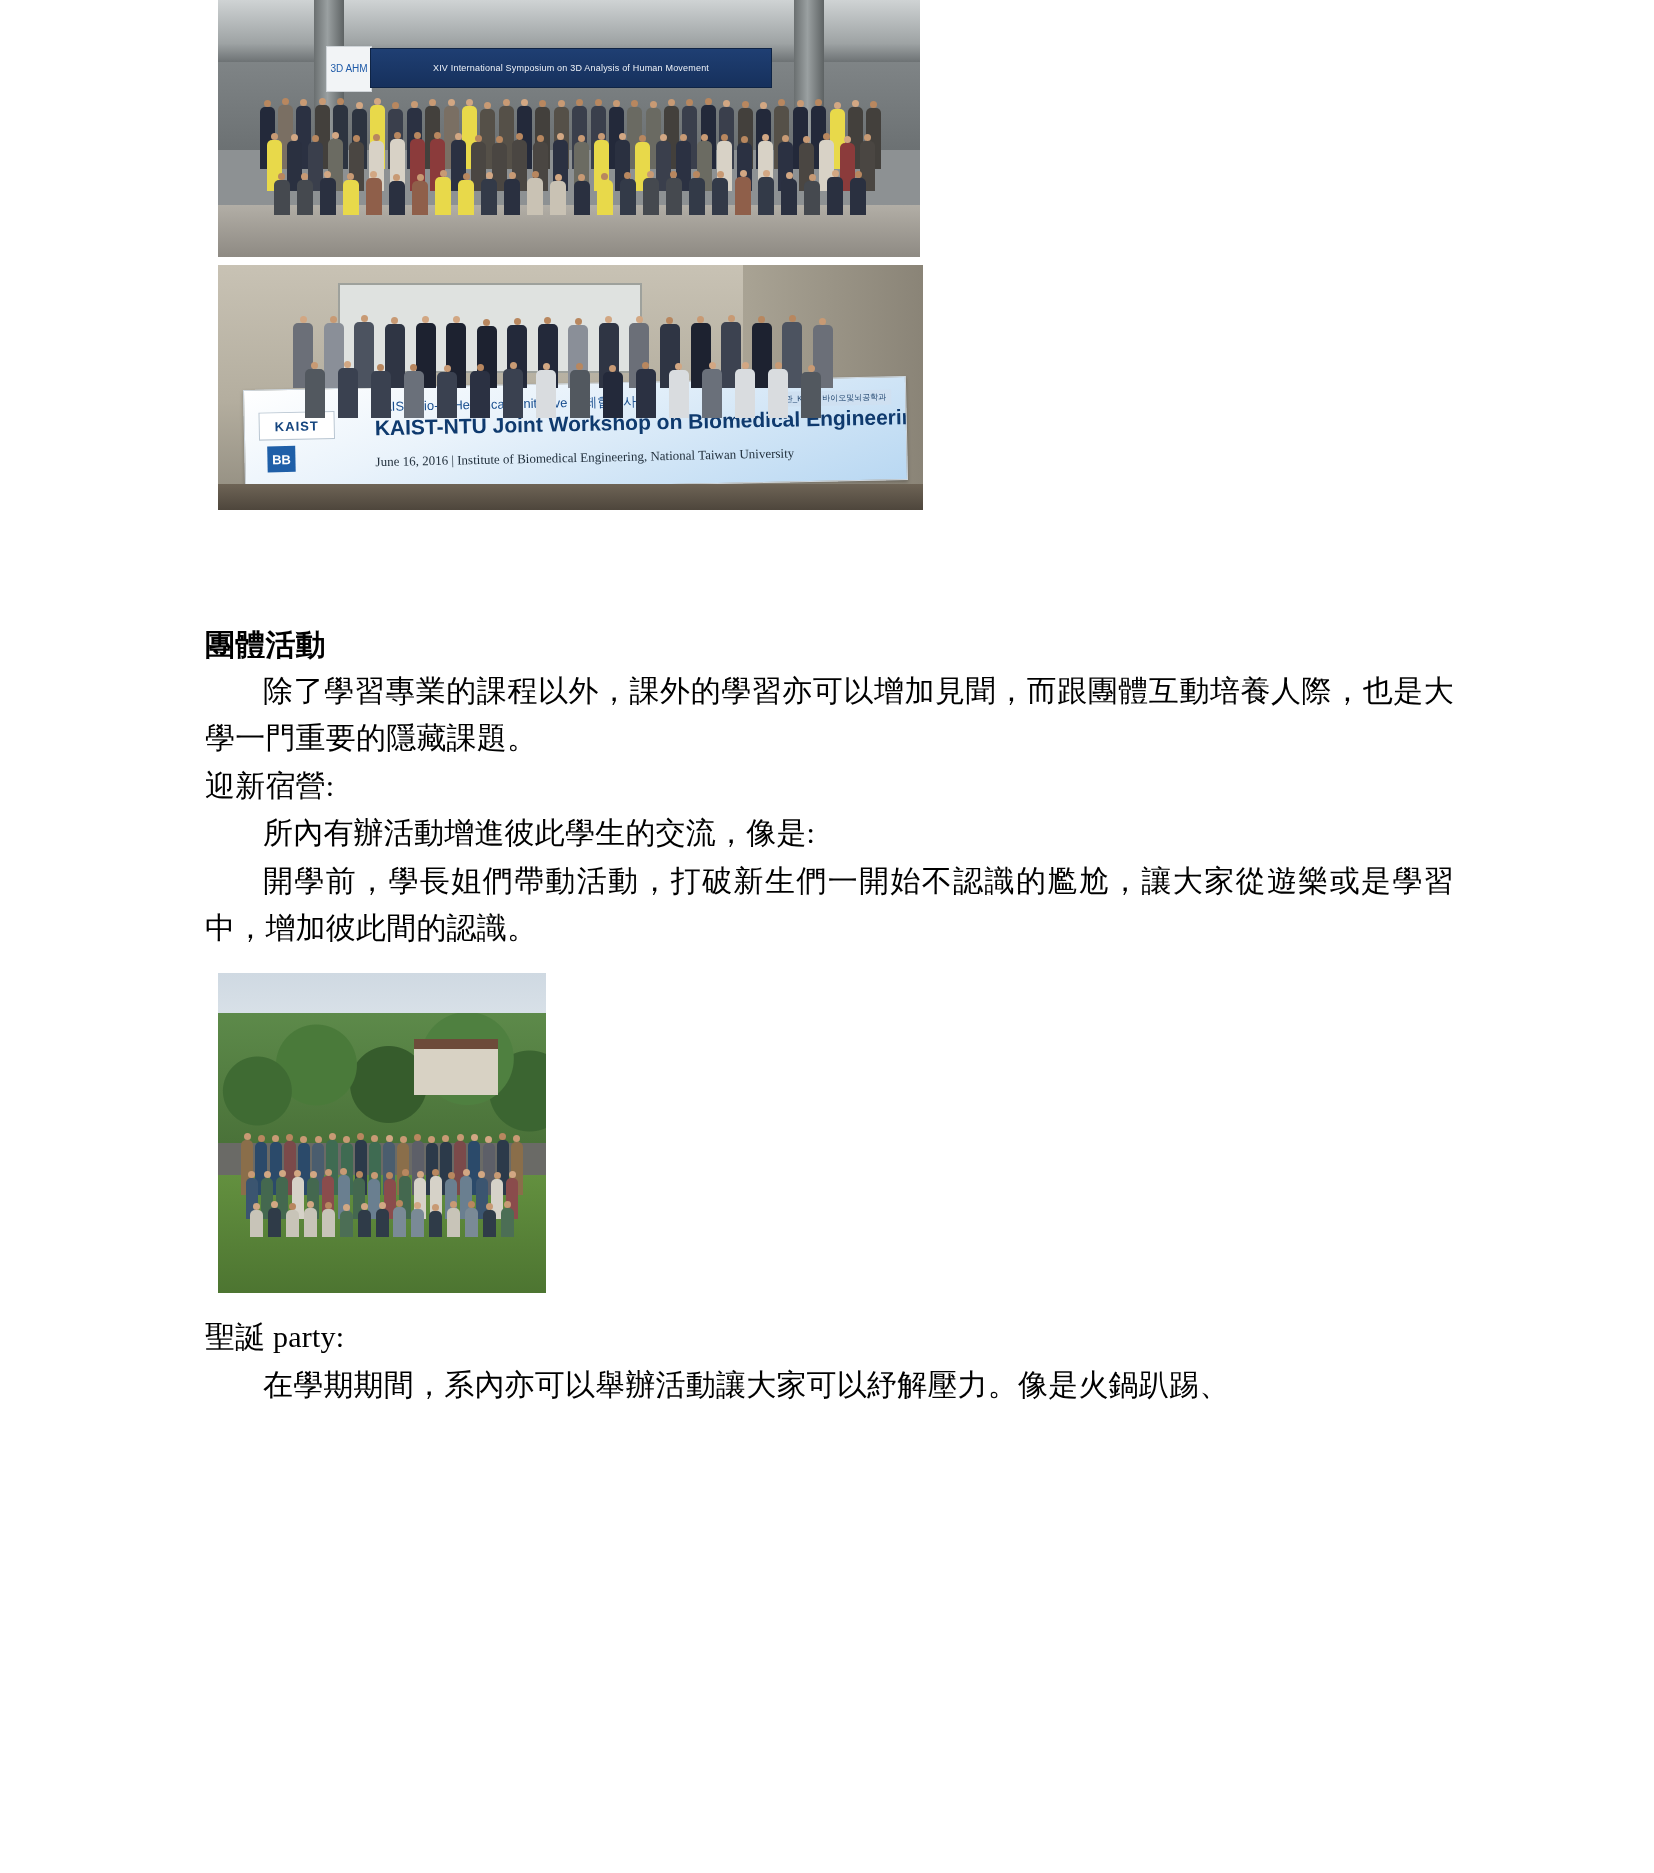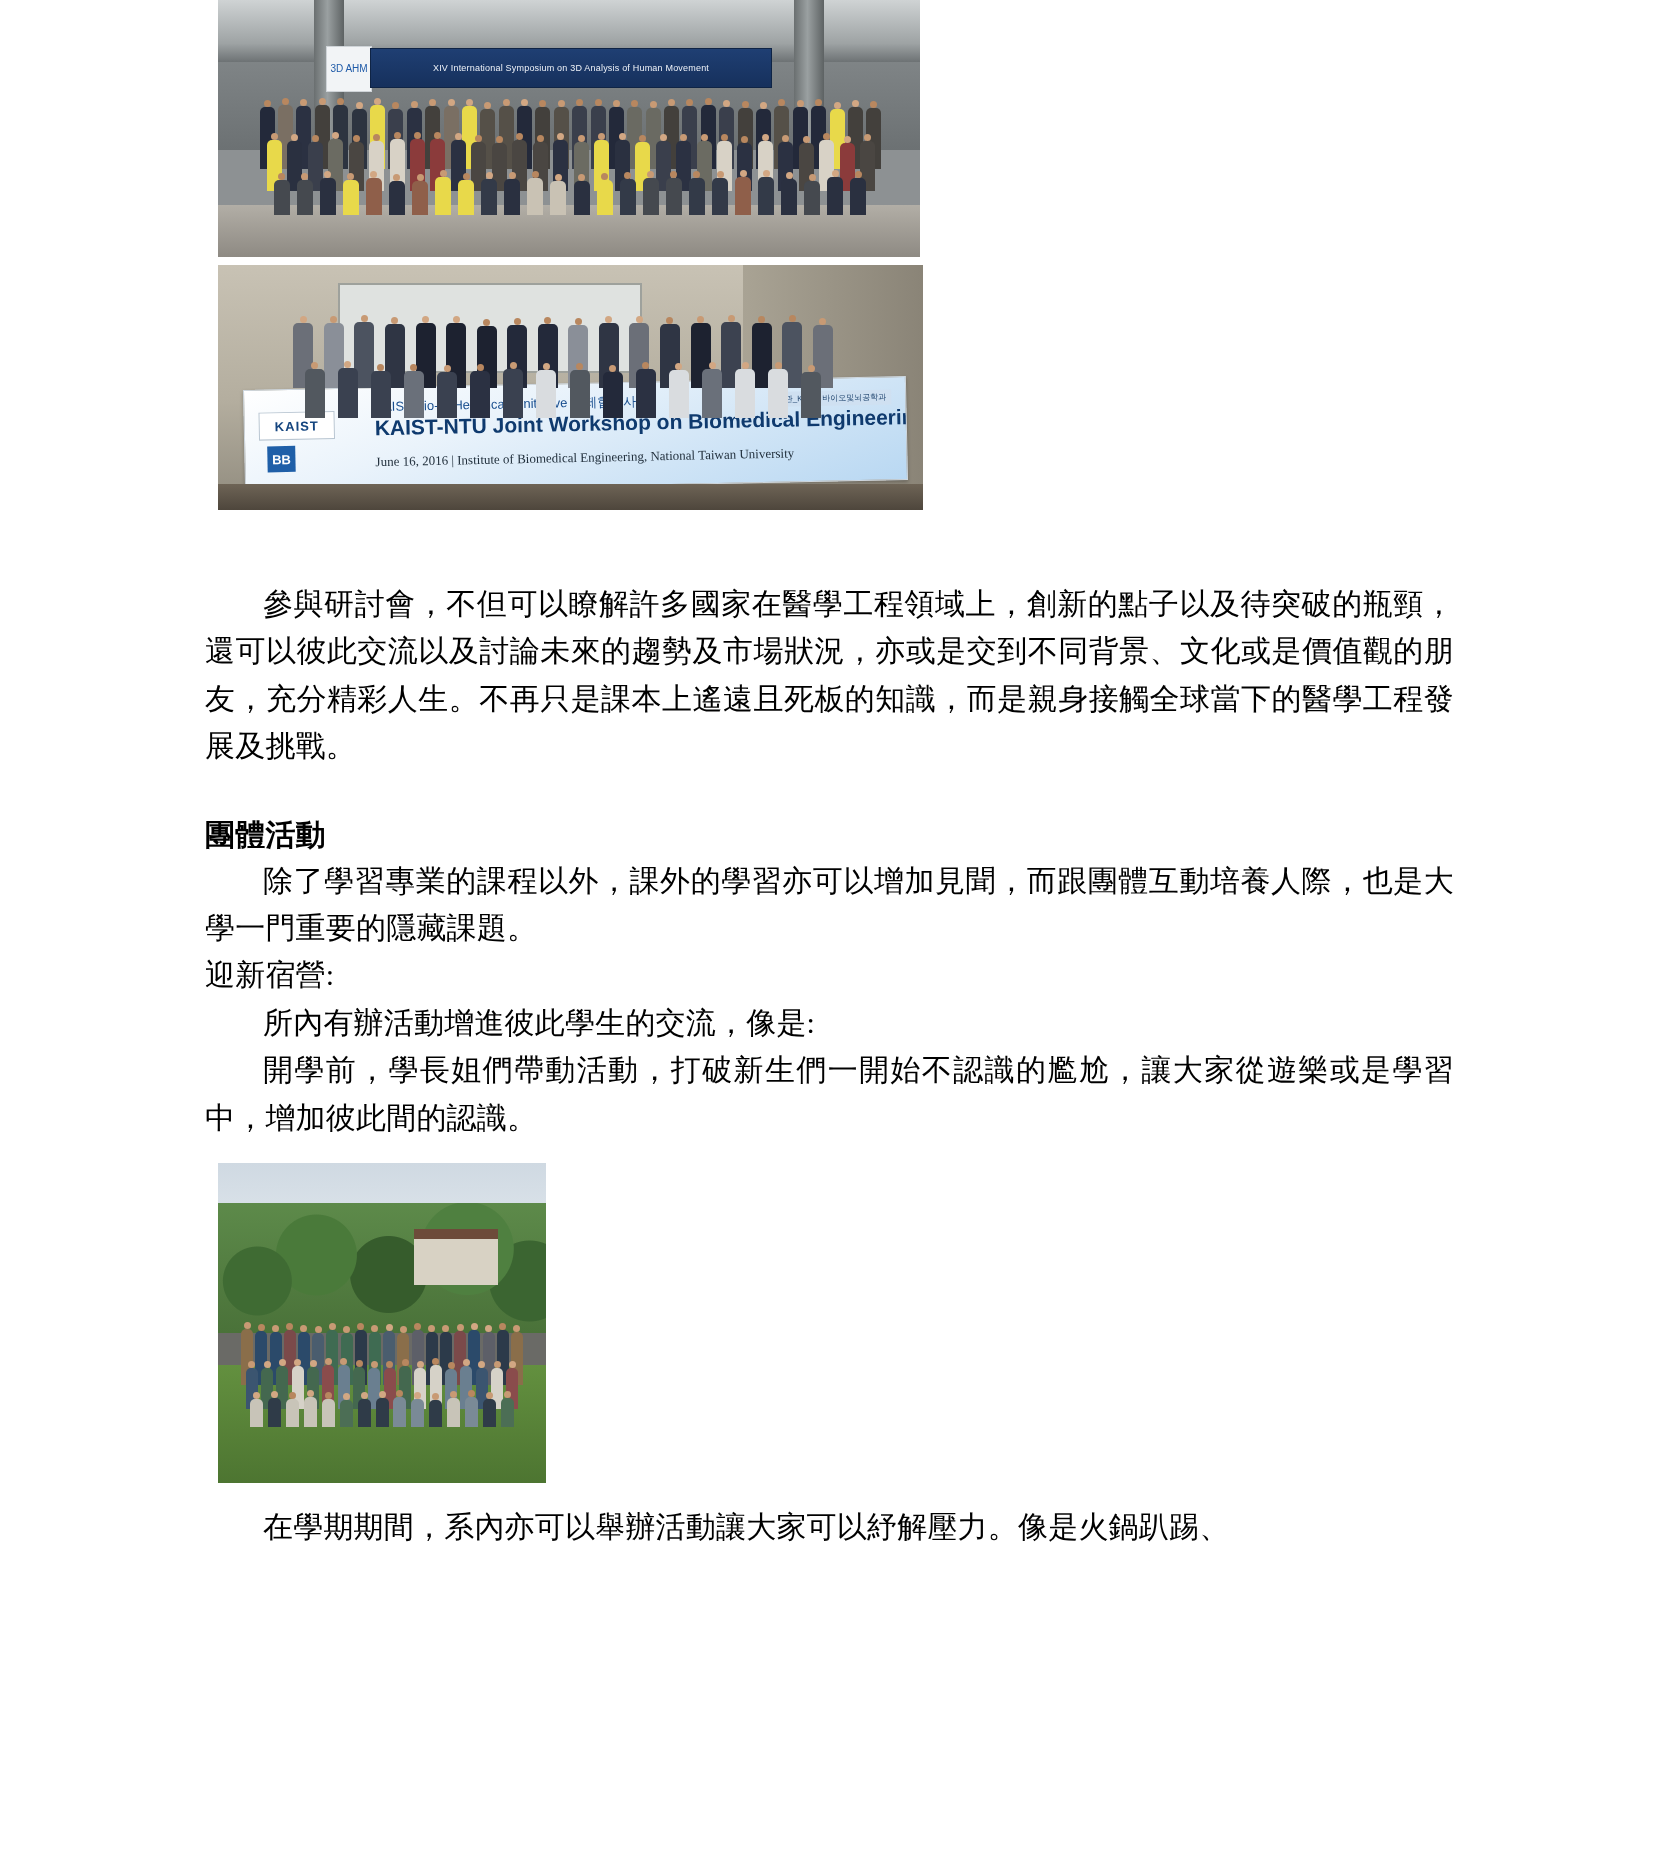--- a/index.html
+++ b/index.html
@@ -736,21 +736,20 @@
       <div class="line1">KAIST Bio-IT Healthcare Initiative 국제협력사업</div>
       <div class="line2">KAIST-NTU Joint Workshop on Biomedical Engineering</div>
       <div class="line3">June 16, 2016    |    Institute of Biomedical Engineering, National Taiwan University</div>
       <div class="tag">주관_KAIST 바이오및뇌공학과</div>
     </div>
     <div class="p2-table"></div>
   </div>
 
   <div class="spacer-lg"></div>
 
-  <p class="body indent">參與研討會，不但可以瞭解許多國家在醫學工程領域上，創新的點子以及待突破的瓶頸，還可以彼此交流以及討論未來的趨勢及市場狀況，亦或是交到不同背景、文化或是價值觀的朋友，充分精彩人生。不再只是課本上遙遠且死板的知識，而是親身接觸全球當下的醫學工程發展及挑戰。</p>
 
   <div class="spacer-md"></div>
 
   <h2 class="section">團體活動</h2>
   <p class="body indent">除了學習專業的課程以外，課外的學習亦可以增加見聞，而跟團體互動培養人際，也是大學一門重要的隱藏課題。</p>
   <p class="body">迎新宿營:</p>
   <p class="body indent">所內有辦活動增進彼此學生的交流，像是:</p>
   <p class="body indent">開學前，學長姐們帶動活動，打破新生們一開始不認識的尷尬，讓大家從遊樂或是學習中，增加彼此間的認識。</p>
 
   <div class="photo photo-3">
@@ -916,15 +915,16 @@
           <i style="background: rgb(200, 154, 116);"></i>
         </div>
         <div class="person" style="left: 282.567px; width: 13px; height: 29.1613px; bottom: 0px; background: rgb(76, 110, 85); z-index: 12;">
           <i style="background: rgb(200, 154, 116);"></i>
         </div>
       </div>
   </div>
 
   <div class="tail"></div>
 
+  <p class="body">聖誕 party:</p>
   <p class="body indent">在學期期間，系內亦可以舉辦活動讓大家可以紓解壓力。像是火鍋趴踢、</p>
 
 </div>
 
 </body></html>

